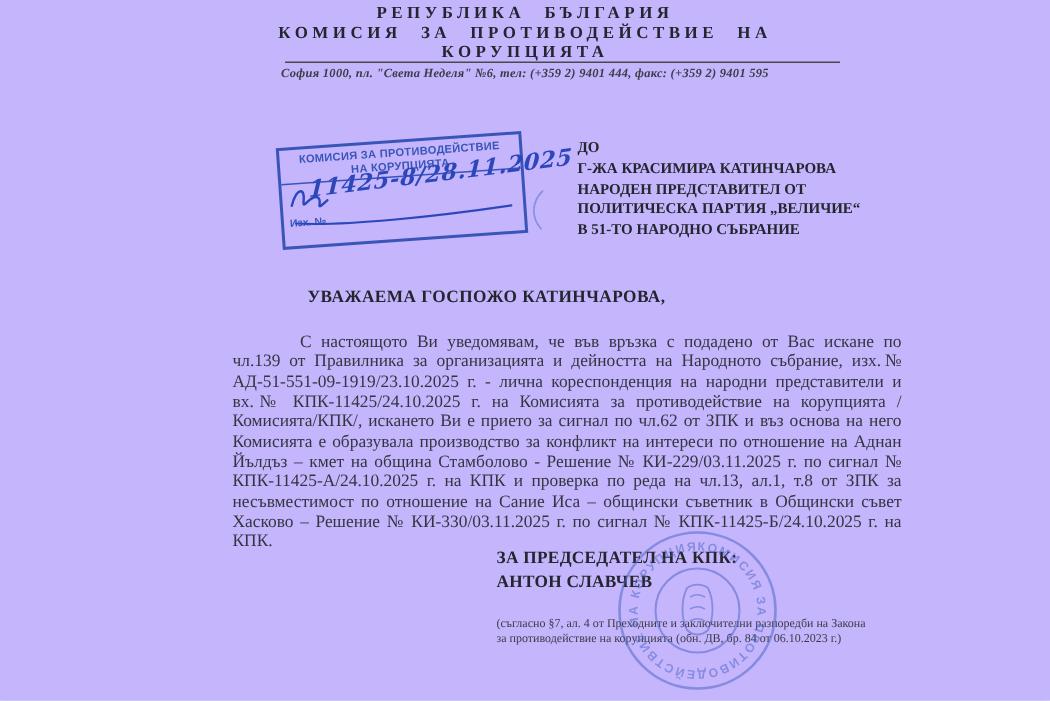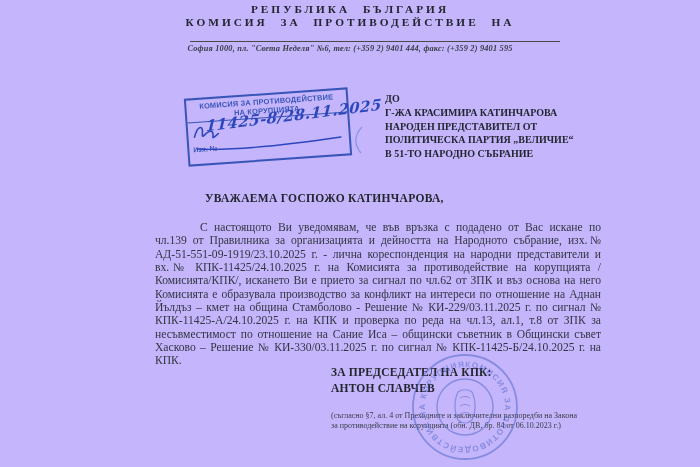--- a/index.html
+++ b/index.html
@@ -51,20 +51,21 @@
   .pen-mark{position:absolute;left:352px;top:125px;pointer-events:none;opacity:.7;}
 </style>
 </head>
 <body>
 
 <div class="page">
 
   <div class="letterhead">
     <div class="lh-line">РЕПУБЛИКА БЪЛГАРИЯ</div>
     <div class="lh-line">КОМИСИЯ ЗА ПРОТИВОДЕЙСТВИЕ НА</div>
+    <div class="lh-line">КОРУПЦИЯТА</div>
   </div>
   <div class="lh-rule"></div>
   <div class="lh-address">София 1000, пл. "Света Неделя" №6,  тел: (+359 2)  9401 444, факс: (+359 2) 9401 595</div>
 
   <div class="reg-stamp">
     <div class="org">
       <div>КОМИСИЯ ЗА ПРОТИВОДЕЙСТВИЕ</div>
       <div>НА КОРУПЦИЯТА</div>
     </div>
     <div class="ref-row">

